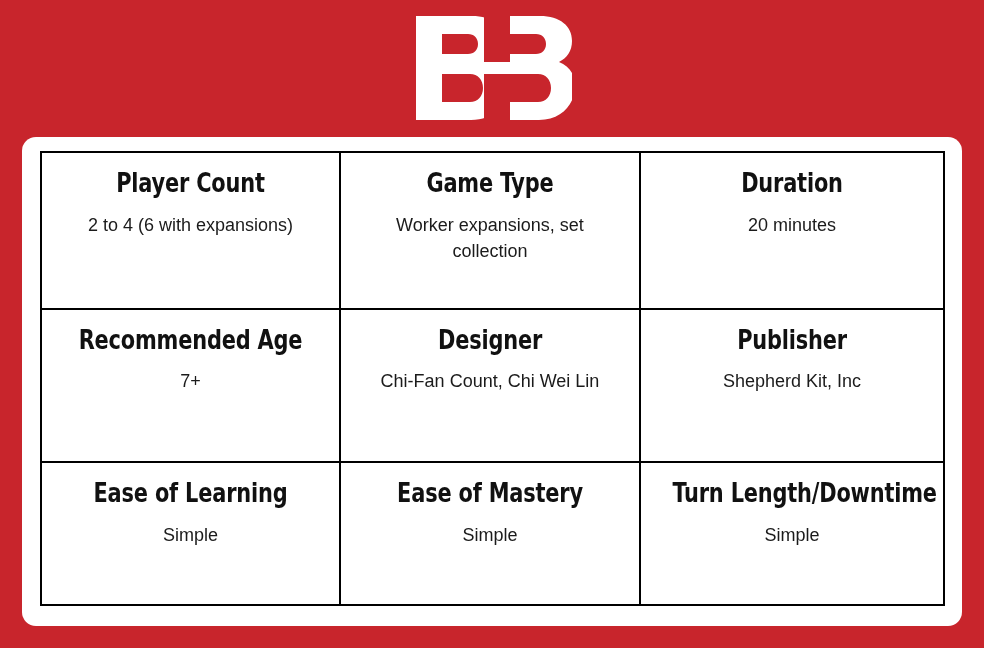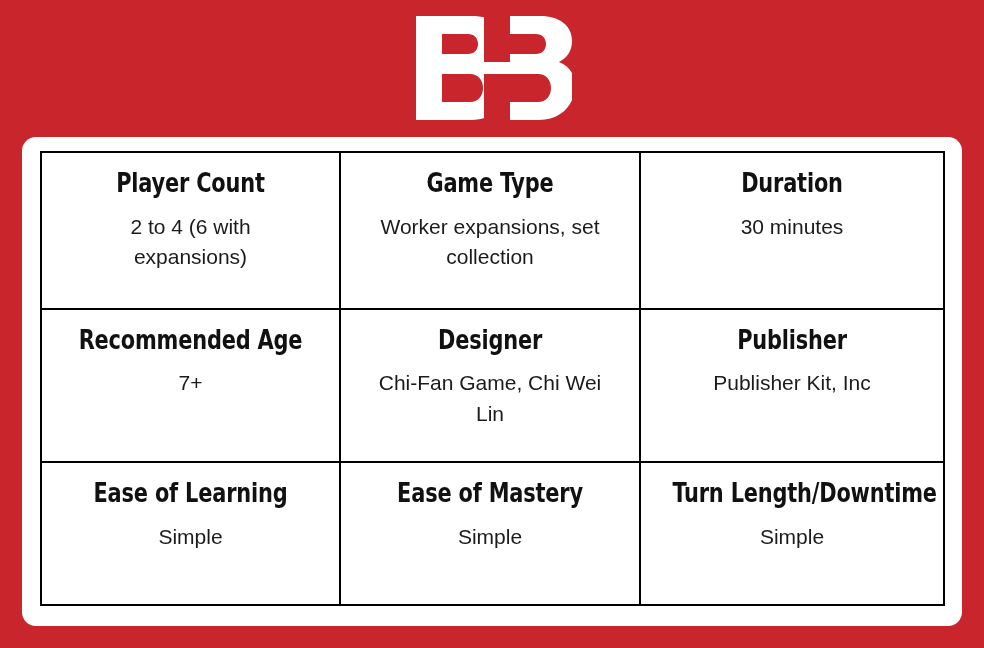--- a/index.html
+++ b/index.html
@@ -85,21 +85,21 @@
     color: #111111;
     letter-spacing: -0.2px;
     transform: scaleX(0.86);
     transform-origin: center top;
     white-space: nowrap;
     margin: 0 0 14px 0;
   }
   .cell-value {
     font-family: "Liberation Sans", sans-serif;
     font-weight: normal;
-    font-size: 21px;
+    font-size: 18px;
     line-height: 1.45;
     color: #1b1b1b;
     margin: 0;
     padding: 0 18px;
   }
 </style>
 </head>
 <body>
 
 <div id="page">
@@ -128,35 +128,35 @@
         <td class="col-a">
           <div class="cell-title">Player Count</div>
           <div class="cell-value">2 to 4 (6 with expansions)</div>
         </td>
         <td class="col-b">
           <div class="cell-title">Game Type</div>
           <div class="cell-value">Worker expansions, set collection</div>
         </td>
         <td class="col-c">
           <div class="cell-title">Duration</div>
-          <div class="cell-value">30 minutes</div>
+          <div class="cell-value">20 minutes</div>
         </td>
       </tr>
       <tr class="row-2">
         <td class="col-a">
           <div class="cell-title">Recommended Age</div>
           <div class="cell-value">7+</div>
         </td>
         <td class="col-b">
           <div class="cell-title">Designer</div>
-          <div class="cell-value">Chi-Fan Game, Chi Wei Lin</div>
+          <div class="cell-value">Chi-Fan Count, Chi Wei Lin</div>
         </td>
         <td class="col-c">
           <div class="cell-title">Publisher</div>
-          <div class="cell-value">Publisher Kit, Inc</div>
+          <div class="cell-value">Shepherd Kit, Inc</div>
         </td>
       </tr>
       <tr class="row-3">
         <td class="col-a">
           <div class="cell-title">Ease of Learning</div>
           <div class="cell-value">Simple</div>
         </td>
         <td class="col-b">
           <div class="cell-title">Ease of Mastery</div>
           <div class="cell-value">Simple</div>

